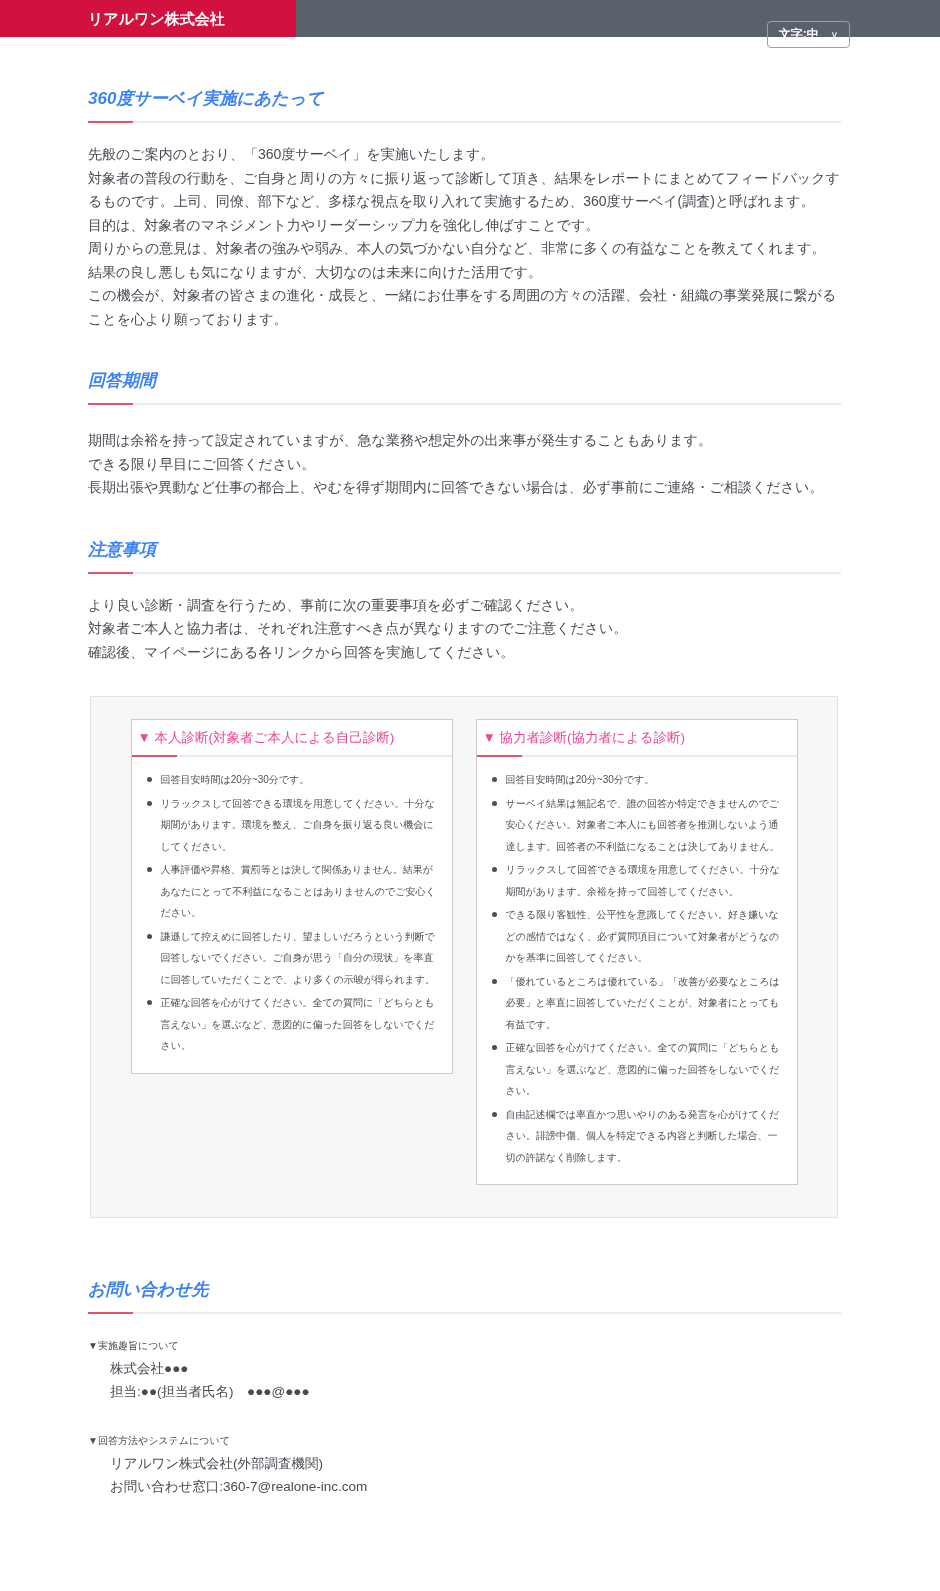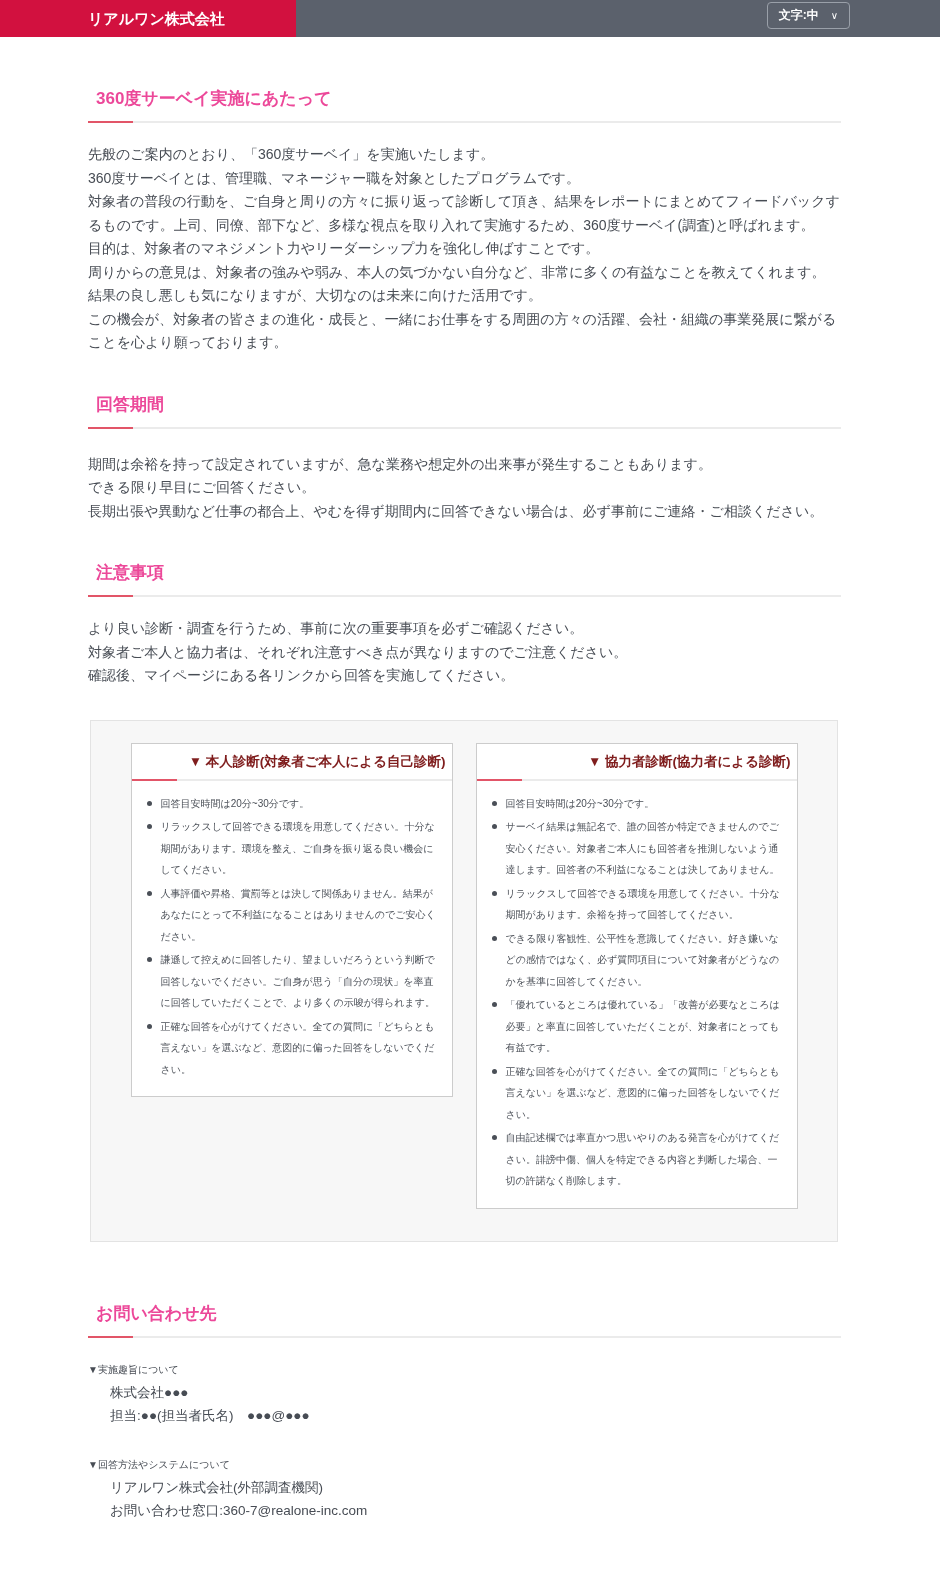--- a/index.html
+++ b/index.html
@@ -12,50 +12,50 @@
     color: #474c54;
   }
   
   .header { position: relative; height: 37px; background: #5b616c; }
   .brand {
     position: absolute; left: 0; top: 0; width: 296px; height: 37px;
     background: #d2113f; color: #fff; font-weight: bold; font-size: 15px;
     line-height: 37px; padding-left: 88px;
   }
   .font-size-select {
-    position: absolute; right: 90px; top: 2px; height: 27px;
+    position: absolute; right: 90px; top: 21px; height: 27px;
     display: flex; align-items: center; gap: 12px; padding: 0 11px;
     border: 1px solid #9aa0a9; border-radius: 4px; background: transparent;
     color: #fff; font-size: 12px; font-weight: bold; cursor: pointer;
   }
   .font-size-select .chev { font-size: 10px; font-weight: normal; }
   
   .container { width: 753px; margin-left: 88px; }
   .section { margin-top: 38px; }
   .section:first-child { margin-top: 50px; }
-  .section-title { margin: 8px; font-size: 17px; font-weight: bold; color: #ec4899; }
+  .section-title { margin: 0; font-size: 17px; font-weight: bold; color: #3b82f6; font-style: italic; }
   .divider { height: 2px; background: #ebebeb; position: relative; margin-top: 11px; }
   .divider::before {
     content: ""; position: absolute; left: 0; top: 0;
     width: 45px; height: 2px; background: #e25568;
   }
   .section-body { margin-top: 20px; }
   .section-body p { margin: 0; font-size: 14px; line-height: 23.5px; }
   .spaced-top { margin-top: 24px !important; }
   
   .notes-panel {
     width: 748px; margin-top: 32px; margin-left: 2px;
     border: 1px solid #e3e3e3; background: #f7f7f7;
     padding: 22px 0 32px; display: flex; justify-content: center; gap: 23px;
     align-items: flex-start;
   }
   .note-box { width: 322px; border: 1px solid #cccccc; background: #fff; }
   .note-box-header {
-    text-align: right; font-size: 13.5px; font-weight: bold;
-    color: #7f1d1d; padding: 9px 6px 8px;
+    text-align: left; font-size: 13.5px; font-weight: normal;
+    color: #ec4899; padding: 9px 6px 8px;
   }
   .note-box .divider { margin-top: 0; }
   .note-box ul { margin: 0; padding: 12px 10px 14px 12px; list-style: none; }
   .note-box li {
     position: relative; padding-left: 17px; font-size: 10px;
     line-height: 21.5px; color: #4a4f57; margin-bottom: 2px;
   }
   .note-box li::before {
     content: ""; position: absolute; left: 3px; top: 8px;
     width: 5px; height: 5px; border-radius: 50%; background: #4a4f57;
@@ -78,21 +78,20 @@
   </div>
 </header>
 
 <main class="container">
 
   <section class="section">
     <h2 class="section-title">360度サーベイ実施にあたって</h2>
     <div class="divider"></div>
     <div class="section-body">
       <p>先般のご案内のとおり、「360度サーベイ」を実施いたします。</p>
-      <p>360度サーベイとは、管理職、マネージャー職を対象としたプログラムです。</p>
       <p>対象者の普段の行動を、ご自身と周りの方々に振り返って診断して頂き、結果をレポートにまとめてフィードバックするものです。上司、同僚、部下など、多様な視点を取り入れて実施するため、360度サーベイ(調査)と呼ばれます。</p>
       <p>目的は、対象者のマネジメント力やリーダーシップ力を強化し伸ばすことです。</p>
       <p>周りからの意見は、対象者の強みや弱み、本人の気づかない自分など、非常に多くの有益なことを教えてくれます。 結果の良し悪しも気になりますが、大切なのは未来に向けた活用です。</p>
       <p>この機会が、対象者の皆さまの進化・成長と、一緒にお仕事をする周囲の方々の活躍、会社・組織の事業発展に繋がることを心より願っております。</p>
     </div>
   </section>
 
   <section class="section">
     <h2 class="section-title">回答期間</h2>
     <div class="divider"></div>

